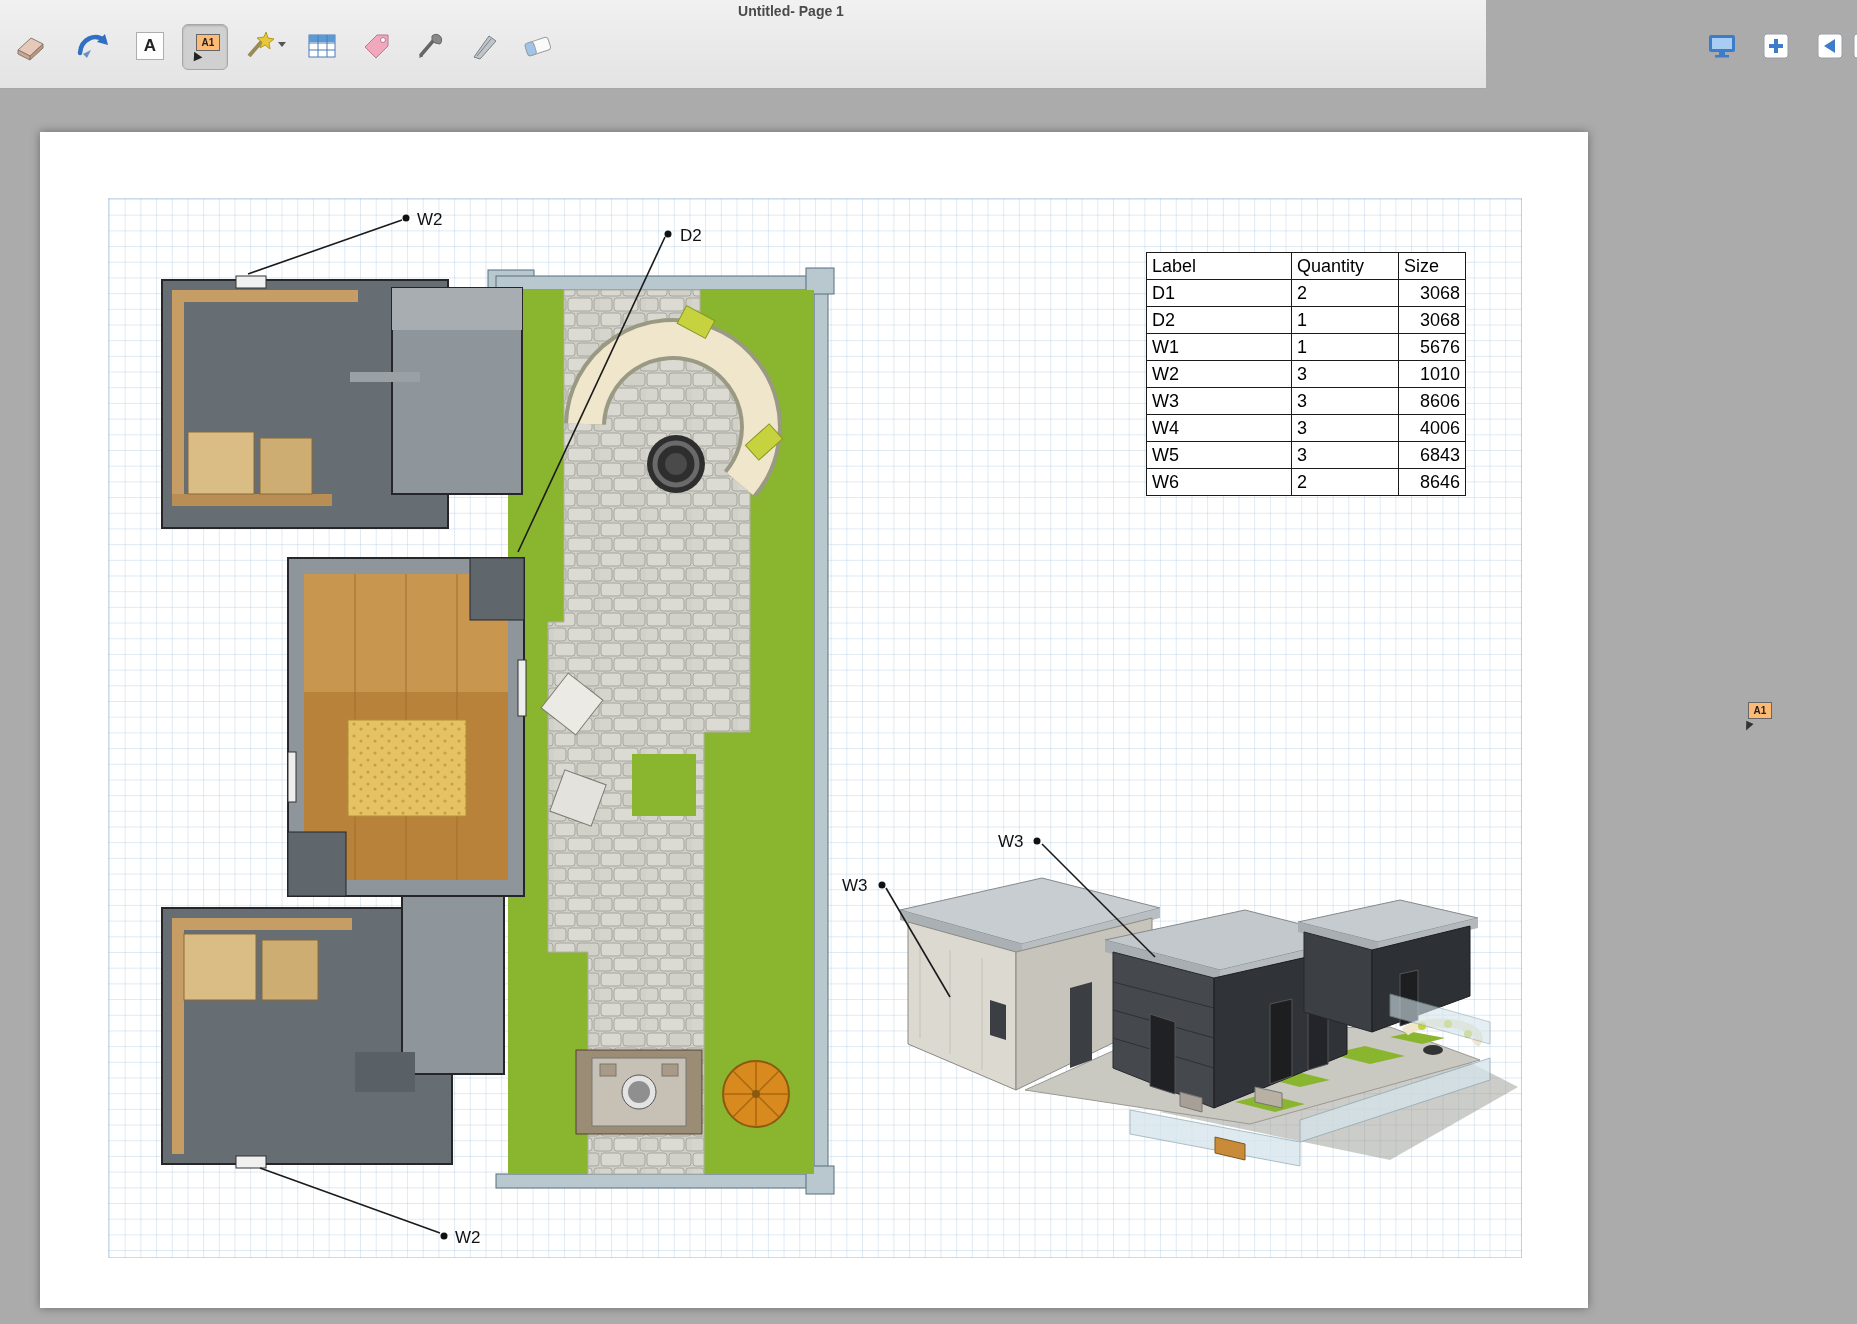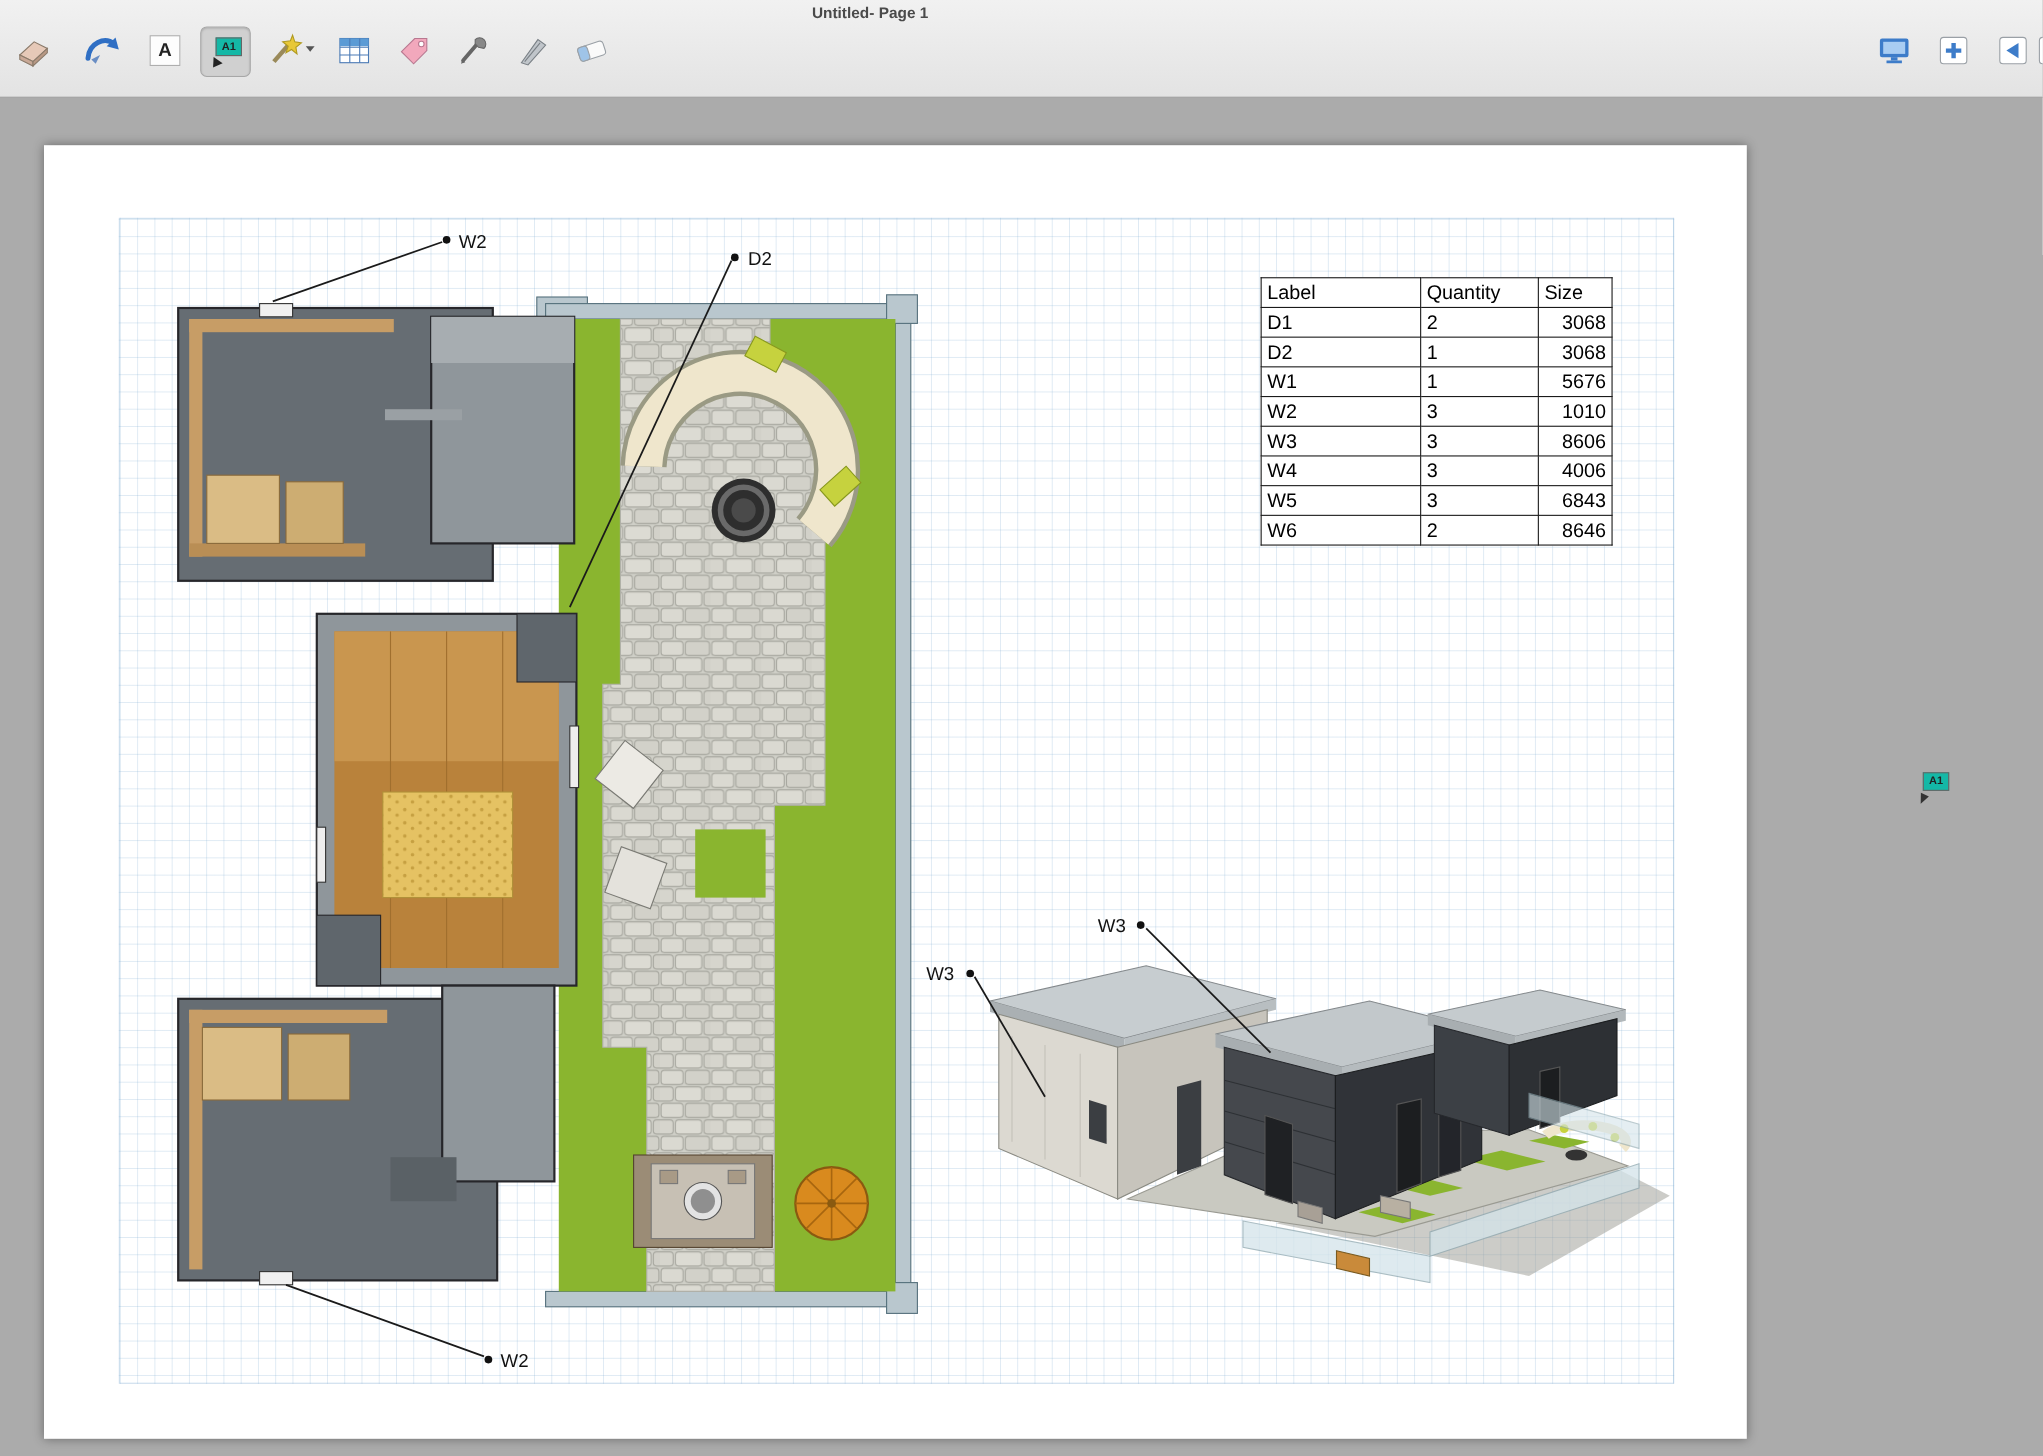--- a/index.html
+++ b/index.html
@@ -4,21 +4,21 @@
 <style>
   html,body{margin:0;padding:0;}
   body{
     width:1857px;height:1324px;overflow:hidden;position:relative;
     background:#ababab;
     font-family:"Liberation Sans",sans-serif;
     -webkit-font-smoothing:antialiased;
   }
   
   .toolbar{
-    position:absolute;left:0;top:0;width:1857px;height:88px;
+    position:absolute;left:0;top:0;width:1486px;height:88px;
     background:linear-gradient(#f1f1f1,#e3e3e3);
     border-bottom:1px solid #a6a6a6;
   }
   .win-title{
     position:absolute;left:791px;top:3px;transform:translateX(-50%);
     font-size:14px;font-weight:bold;color:#4a4a4a;white-space:nowrap;
   }
   .tool{
     position:absolute;top:24px;width:44px;height:44px;
     display:flex;align-items:center;justify-content:center;
@@ -29,21 +29,21 @@
     box-shadow:inset 0 1px 2px rgba(0,0,0,.18);
   }
   .text-tool-box{
     width:26px;height:26px;border:1px solid #aeaeae;background:#fdfdfd;
     display:flex;align-items:center;justify-content:center;
     font-weight:bold;font-size:17px;color:#222;
   }
   .label-tool-box{position:relative;width:30px;height:30px;}
   .a1-box{
     position:absolute;right:0;top:2px;width:22px;height:15px;border:1px solid #666;
-    background:#14b8a6;font-size:10px;font-weight:bold;color:#222;
+    background:#fdba74;font-size:10px;font-weight:bold;color:#222;
     display:flex;align-items:center;justify-content:center;line-height:1;
   }
   .a1-arrow{
     position:absolute;left:1px;bottom:0;width:0;height:0;
     border-left:5px solid transparent;border-right:5px solid transparent;
     border-top:8px solid #222;transform:rotate(35deg);
   }
   .dd-chevron{
     position:absolute;right:-6px;top:18px;width:0;height:0;
     border-left:4px solid transparent;border-right:4px solid transparent;

